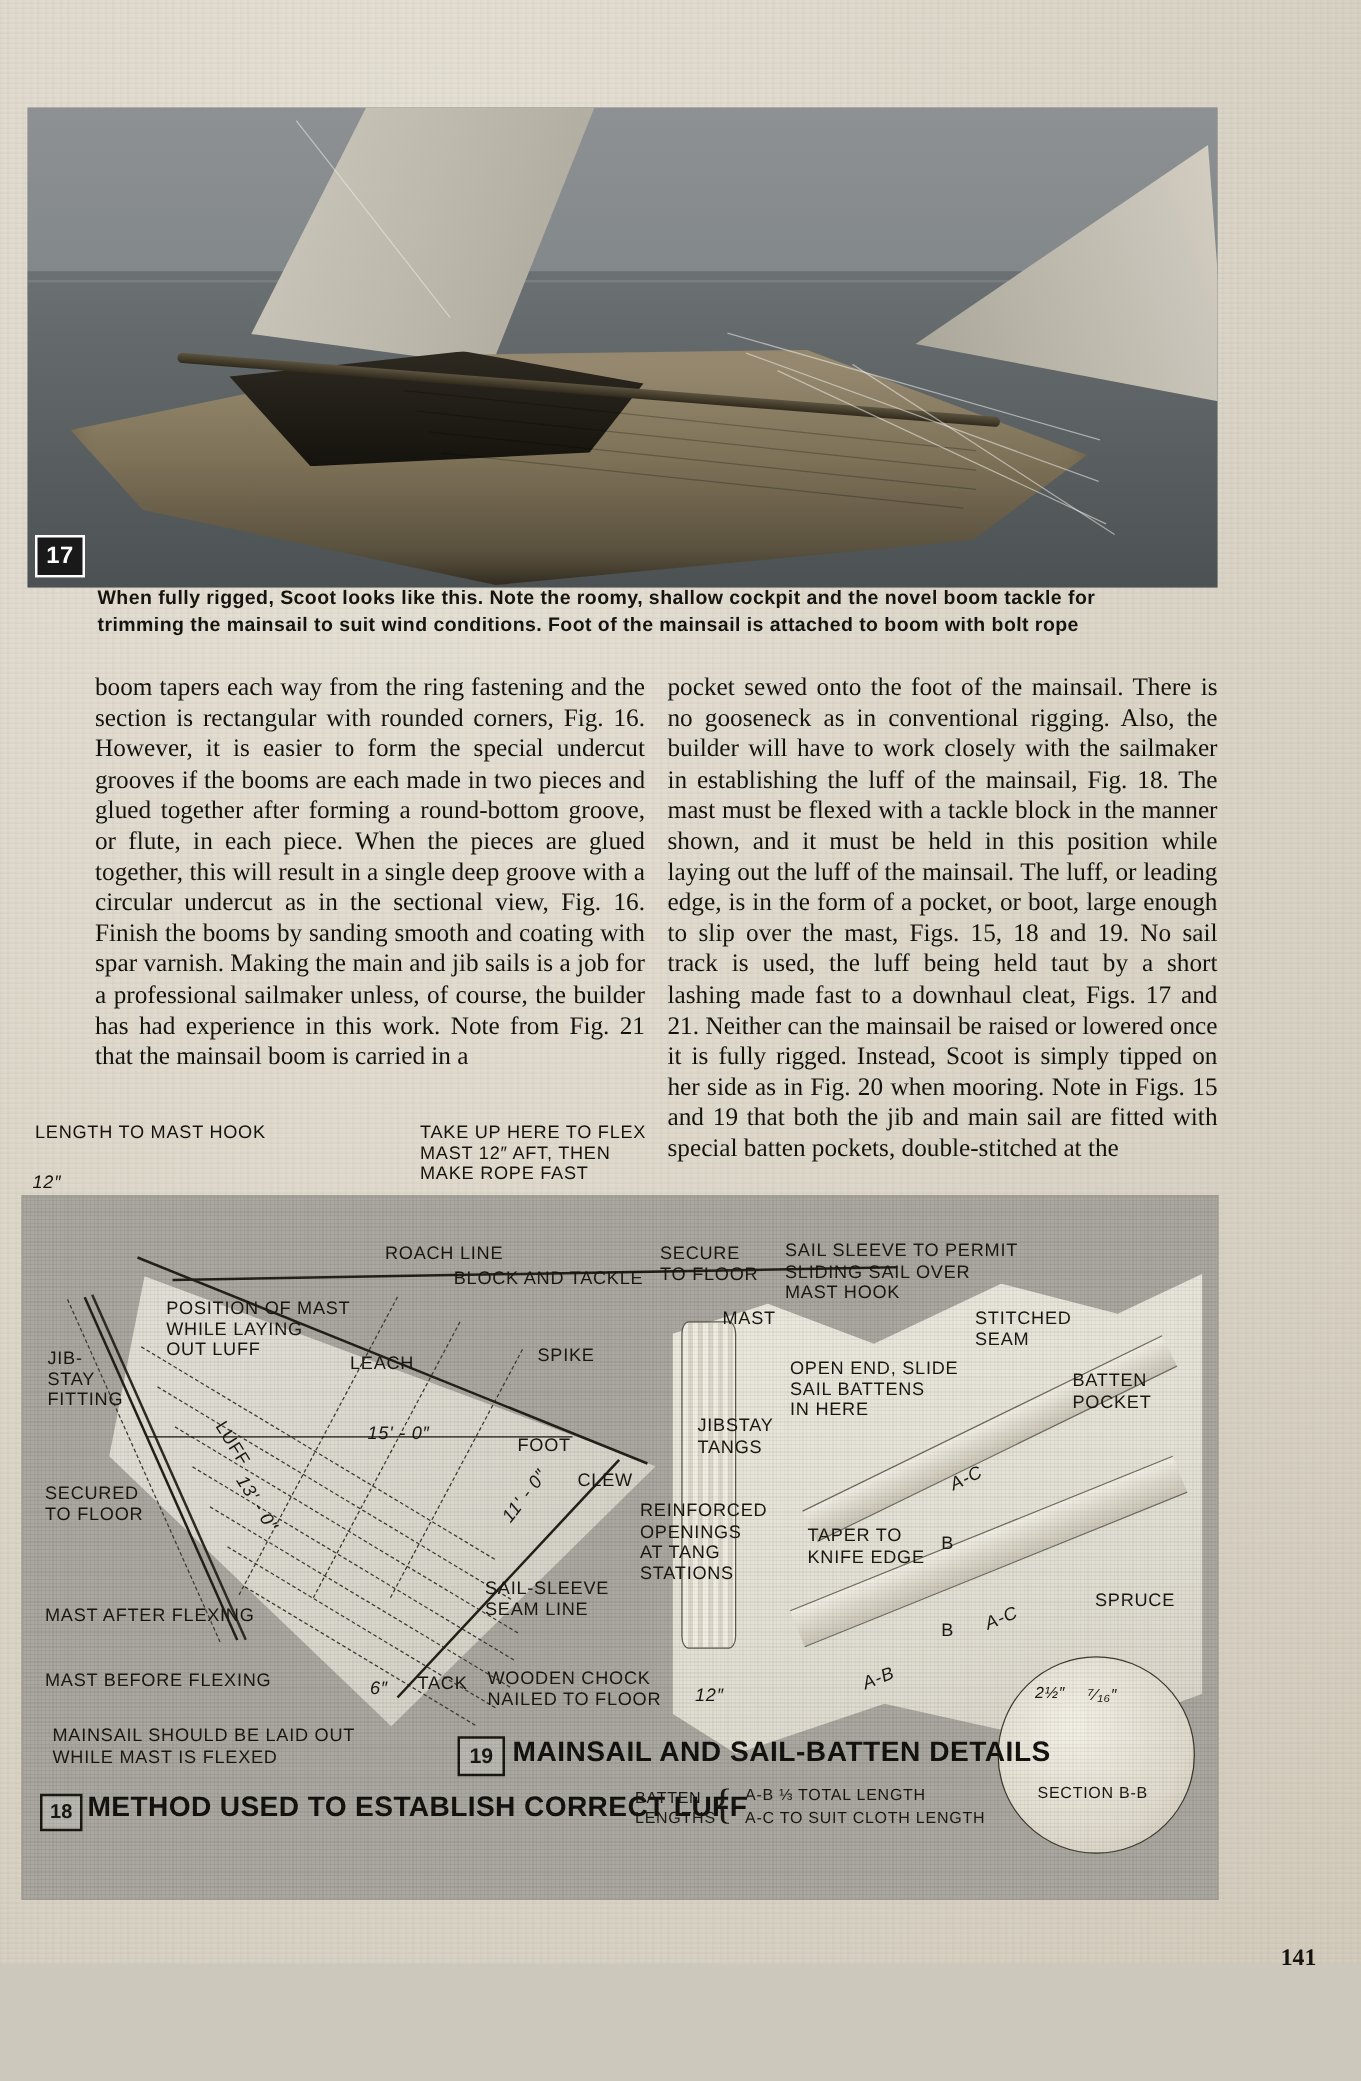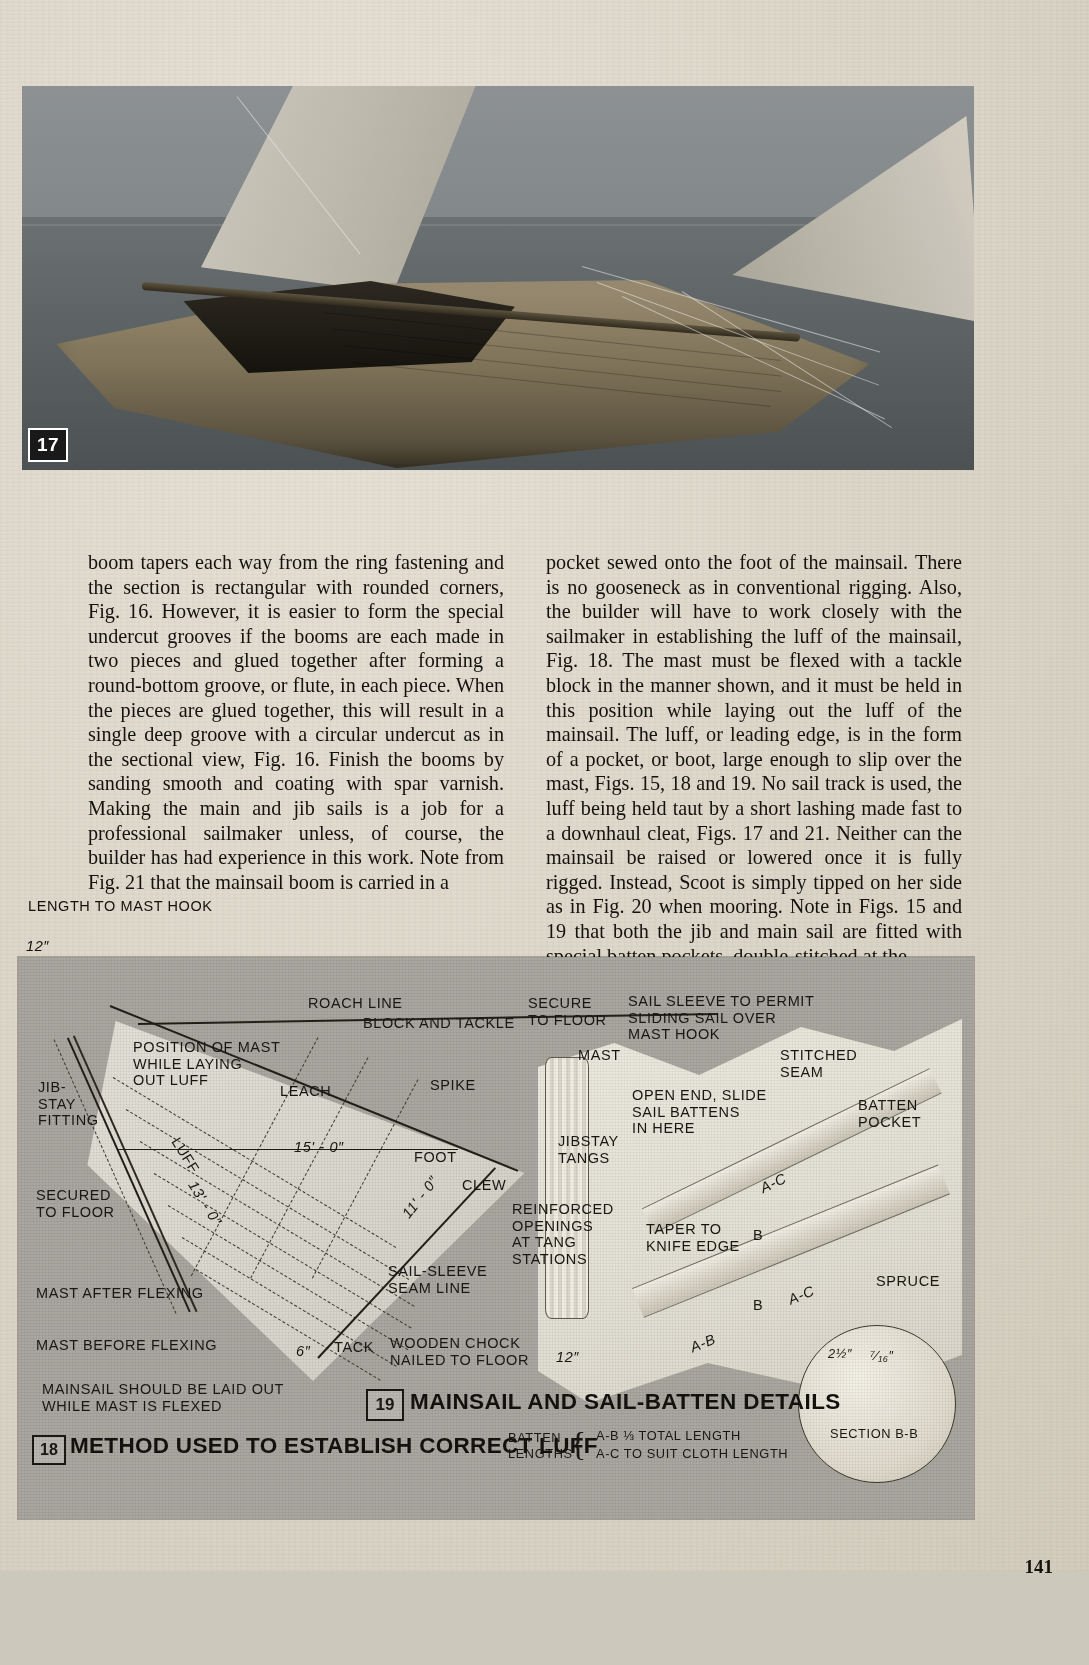--- a/index.html
+++ b/index.html
@@ -91,21 +91,21 @@
   
   .col{
     position:absolute;top:538px;width:440px;
     font-family:"Liberation Serif", serif;
     font-size:20.2px;line-height:24.6px;color:#14120e;
     text-align:justify;
     -webkit-hyphens:none;hyphens:none;
   }
   #colLeft{left:76px;}
   #colRight{left:534px;}
-  .col p{margin:12px;}
+  .col p{margin:0;}
   
   #diagram{
     position:absolute;left:18px;top:957px;width:956px;height:562px;
     background:#a6a49c;
     overflow:hidden;
     box-shadow:0 0 0 1px rgba(0,0,0,.25);
   }
   #diagram .dgrain{
     position:absolute;inset:0;
     background-image:
@@ -194,30 +194,35 @@
     <div class="rigline" style="left:560px;top:180px;width:310px;transform:rotate(16deg);"></div>
     <div class="rigline" style="left:575px;top:196px;width:300px;transform:rotate(20deg);"></div>
     <div class="rigline" style="left:600px;top:210px;width:290px;transform:rotate(25deg);"></div>
     <div class="rigline" style="left:660px;top:205px;width:250px;transform:rotate(33deg);"></div>
     <div class="rigline" style="left:215px;top:10px;width:200px;transform:rotate(52deg);"></div>
 
     <div class="badge">17</div>
   </div>
 
   <div id="caption">
+    <div>When fully rigged, Scoot looks like this. Note the roomy, shallow cockpit and the novel boom tackle for</div>
+    <div>trimming the mainsail to suit wind conditions. Foot of the mainsail is attached to boom with bolt rope</div>
   </div>
 
   <div class="col" id="colLeft">
     <p>boom tapers each way from the ring fastening and the section is rectangular with rounded corners, Fig. 16. However, it is easier to form the special undercut grooves if the booms are each made in two pieces and glued together after forming a round-bottom groove, or flute, in each piece. When the pieces are glued together, this will result in a single deep groove with a circular undercut as in the sectional view, Fig. 16. Finish the booms by sanding smooth and coating with spar varnish. Making the main and jib sails is a job for a professional sailmaker unless, of course, the builder has had experience in this work. Note from Fig. 21 that the mainsail boom is carried in a</p>
   </div>
   <div class="col" id="colRight">
     <p>pocket sewed onto the foot of the mainsail. There is no gooseneck as in conventional rigging. Also, the builder will have to work closely with the sailmaker in establishing the luff of the mainsail, Fig. 18. The mast must be flexed with a tackle block in the manner shown, and it must be held in this position while laying out the luff of the mainsail. The luff, or leading edge, is in the form of a pocket, or boot, large enough to slip over the mast, Figs. 15, 18 and 19. No sail track is used, the luff being held taut by a short lashing made fast to a downhaul cleat, Figs. 17 and 21. Neither can the mainsail be raised or lowered once it is fully rigged. Instead, Scoot is simply tipped on her side as in Fig. 20 when mooring. Note in Figs. 15 and 19 that both the jib and main sail are fitted with special batten pockets, double-stitched at the</p>
   </div>
 
   <div class="dlab" style="left:28px;top:898px;">LENGTH TO MAST HOOK</div>
+  <div class="dlab" style="left:336px;top:898px;">TAKE UP HERE TO FLEX
+MAST 12″ AFT, THEN
+MAKE ROPE FAST</div>
   <div class="dlab" style="left:26px;top:938px;font-style:italic;">12″</div>
 
   <div id="diagram">
 
     <div id="sailplan"></div>
 
     <div class="dashline" style="left:95px;top:120px;width:330px;transform:rotate(31deg);"></div>
     <div class="dashline" style="left:108px;top:152px;width:330px;transform:rotate(31deg);"></div>
     <div class="dashline" style="left:122px;top:184px;width:320px;transform:rotate(31deg);"></div>
     <div class="dashline" style="left:136px;top:216px;width:300px;transform:rotate(31deg);"></div>

